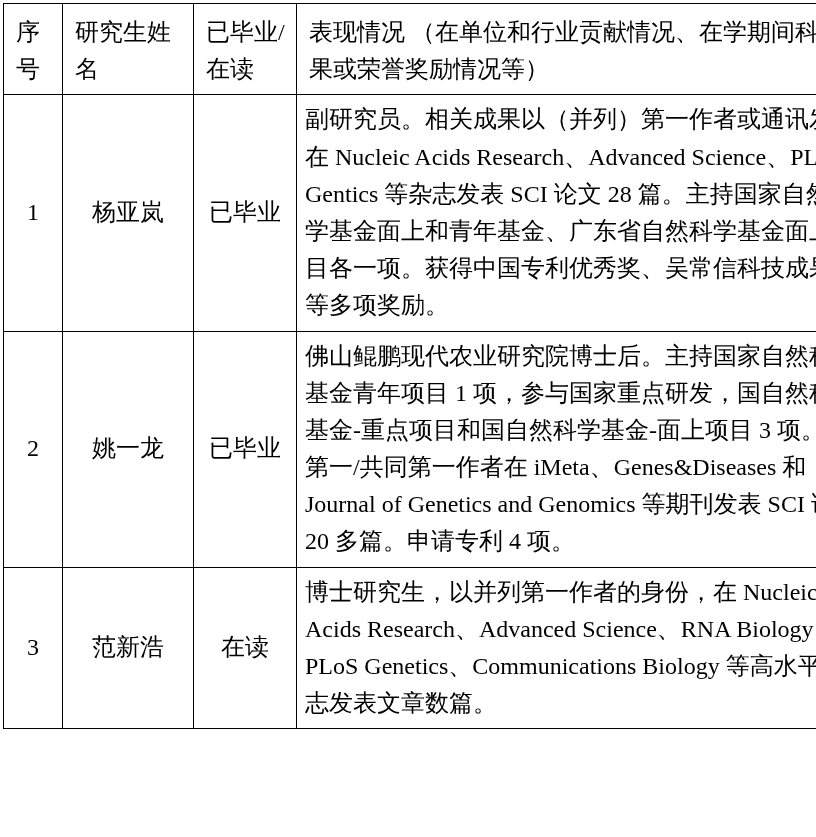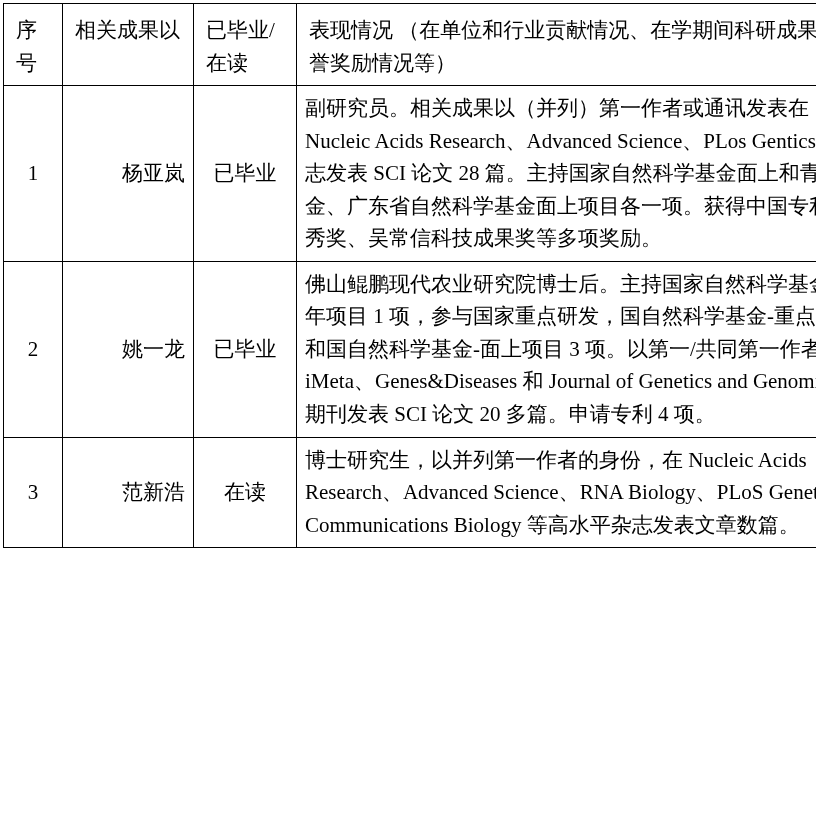--- a/index.html
+++ b/index.html
@@ -16,26 +16,26 @@
   .doc-table {
     border-collapse: collapse;
     table-layout: fixed;
     width: 810px;
     margin: 3px 0 0 3px;
   }
   .doc-table td {
     border: 1px solid #000000;
     vertical-align: middle;
     padding: 6px 8px;
-    font-size: 21px;
+    font-size: 24px;
     line-height: 1.55;
     word-break: break-word;
   }
   .col-no    { width: 38px;  text-align: center; }
-  .col-name  { width: 110px; text-align: right; }
+  .col-name  { width: 110px; text-align: center; }
   .col-stat  { width: 82px;  text-align: center; padding-left: 12px; }
   .col-desc  { width: 560px; text-align: left; }
 
   thead td, .header-row td {
     vertical-align: top;
     padding-top: 10px;
   }
   .header-row .col-no,
   .header-row .col-name,
   .header-row .col-stat {
@@ -46,21 +46,21 @@
     padding-left: 12px;
   }
 </style>
 </head>
 <body>
 
 <table class="doc-table">
   <tbody>
     <tr class="header-row">
       <td class="col-no">序号</td>
-      <td class="col-name">相关成果以</td>
+      <td class="col-name">研究生姓名</td>
       <td class="col-stat">已毕业/在读</td>
       <td class="col-desc">表现情况
 （在单位和行业贡献情况、在学期间科研成果或荣誉奖励情况等）</td>
     </tr>
 
     <tr>
       <td class="col-no">1</td>
       <td class="col-name">杨亚岚</td>
       <td class="col-stat">已毕业</td>
       <td class="col-desc">副研究员。相关成果以（并列）第一作者或通讯发表在 Nucleic Acids Research、Advanced Science、PLos Gentics 等杂志发表 SCI 论文 28 篇。主持国家自然科学基金面上和青年基金、广东省自然科学基金面上项目各一项。获得中国专利优秀奖、吴常信科技成果奖等多项奖励。</td>

